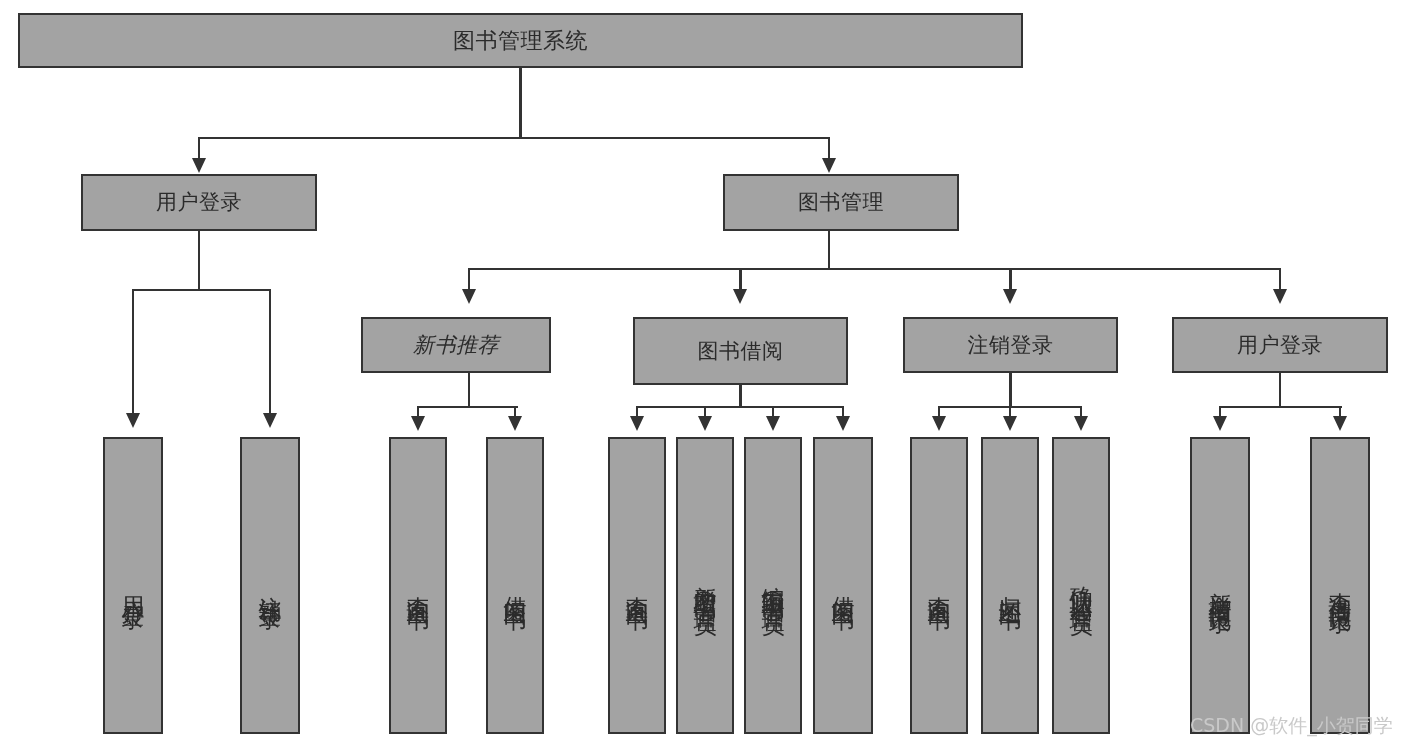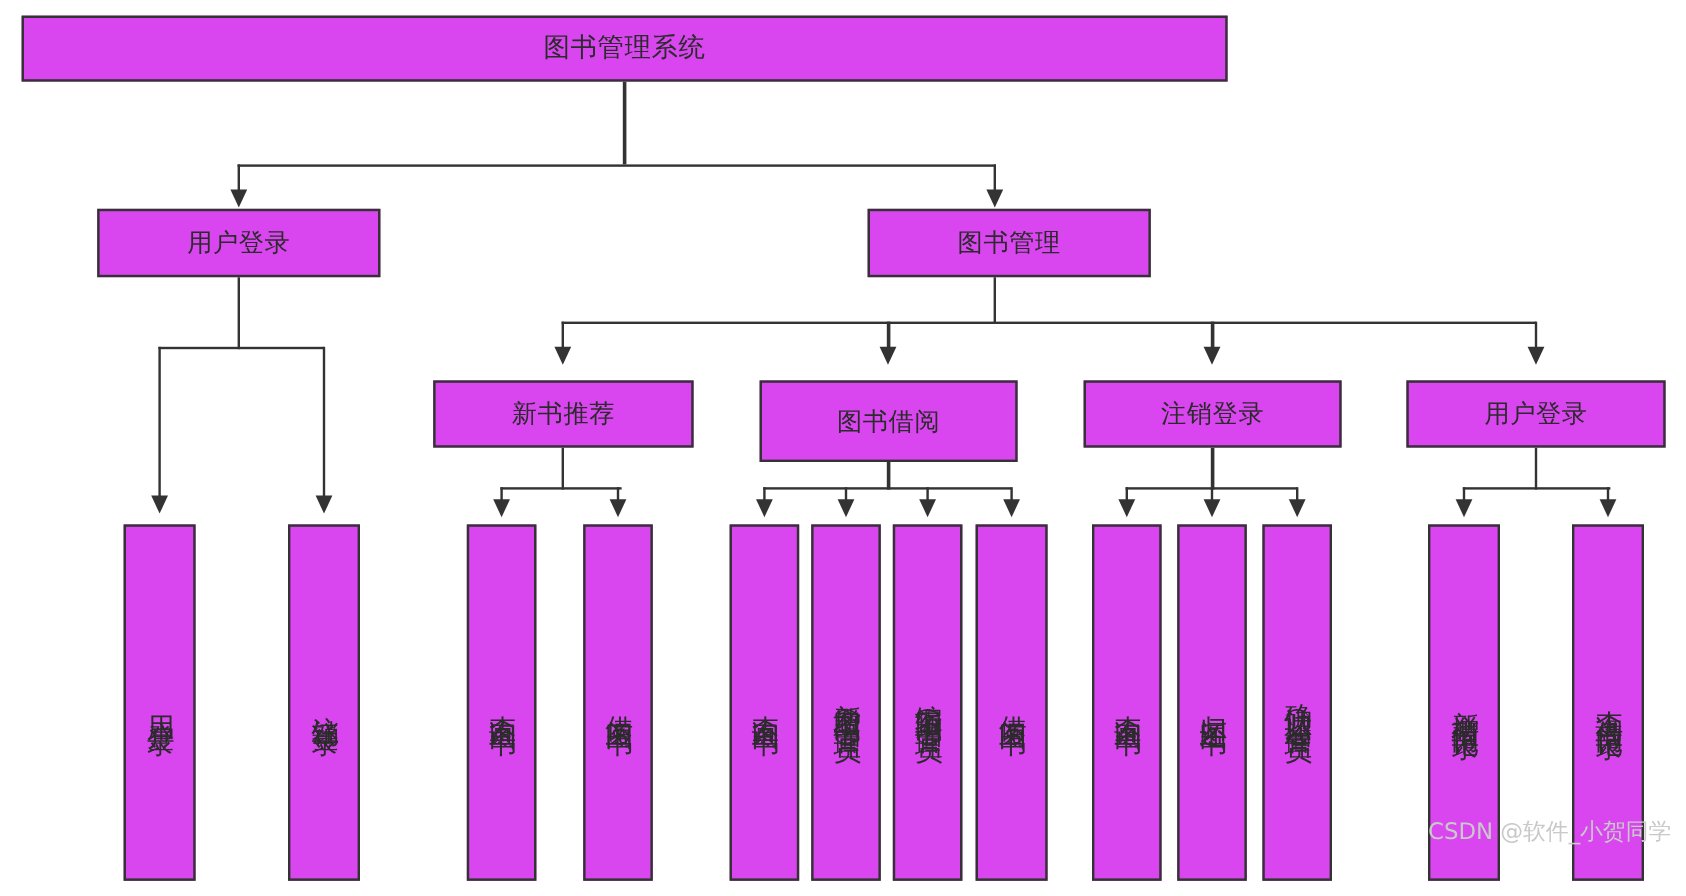--- a/index.html
+++ b/index.html
@@ -16,21 +16,21 @@
     width: 1405px;
     height: 747px;
     background: #ffffff;
     overflow: hidden;
   }
   
   .node {
     position: absolute;
     box-sizing: border-box;
     border: 2.2px solid #333333;
-    background: #d946ef;
+    background: #a3a3a3;
     display: flex;
     align-items: center;
     justify-content: center;
     color: #2b2b2b;
   }
   .node .label {
     display: block;
     text-align: center;
     line-height: 1.18;
     white-space: pre-line;
@@ -149,21 +149,21 @@
     <span class="label">图书管理系统</span>
   </div>
 
   <div class="node horiz" style="left:81px; top:174px; width:236px; height:57px;">
     <span class="label">用户登录</span>
   </div>
   <div class="node horiz" style="left:711px; top:174px; width:236px; height:57px;margin-left:12px;">
     <span class="label">图书管理</span>
   </div>
 
-  <div class="node horiz" style="left:361px; top:317px; width:217px; height:56px;">
+  <div class="node horiz" style="left:361px; top:317px; width:190px; height:56px;font-style:italic;">
     <span class="label">新书推荐</span>
   </div>
   <div class="node horiz" style="left:633px; top:317px; width:215px; height:68px;">
     <span class="label">图书借阅</span>
   </div>
   <div class="node horiz" style="left:903px; top:317px; width:215px; height:56px;">
     <span class="label">注销登录</span>
   </div>
   <div class="node horiz" style="left:1172px; top:317px; width:216px; height:56px;">
     <span class="label">用户登录</span>
@@ -202,14 +202,14 @@
   <div class="node vert" style="left:1052px; top:437px; width:58px; height:297px;">
     <span class="label">确认归还（管理员）</span>
   </div>
   <div class="node vert" style="left:1190px; top:437px; width:60px; height:297px;">
     <span class="label">新增借阅记录</span>
   </div>
   <div class="node vert" style="left:1310px; top:437px; width:60px; height:297px;">
     <span class="label">查询借阅记录</span>
   </div>
 
-  <div id="watermark" style="left:1190px; top:680px;">CSDN @软件_小贺同学</div>
+  <div id="watermark" style="left:1190px; top:713px;">CSDN @软件_小贺同学</div>
 </div>
 
 </body></html>

